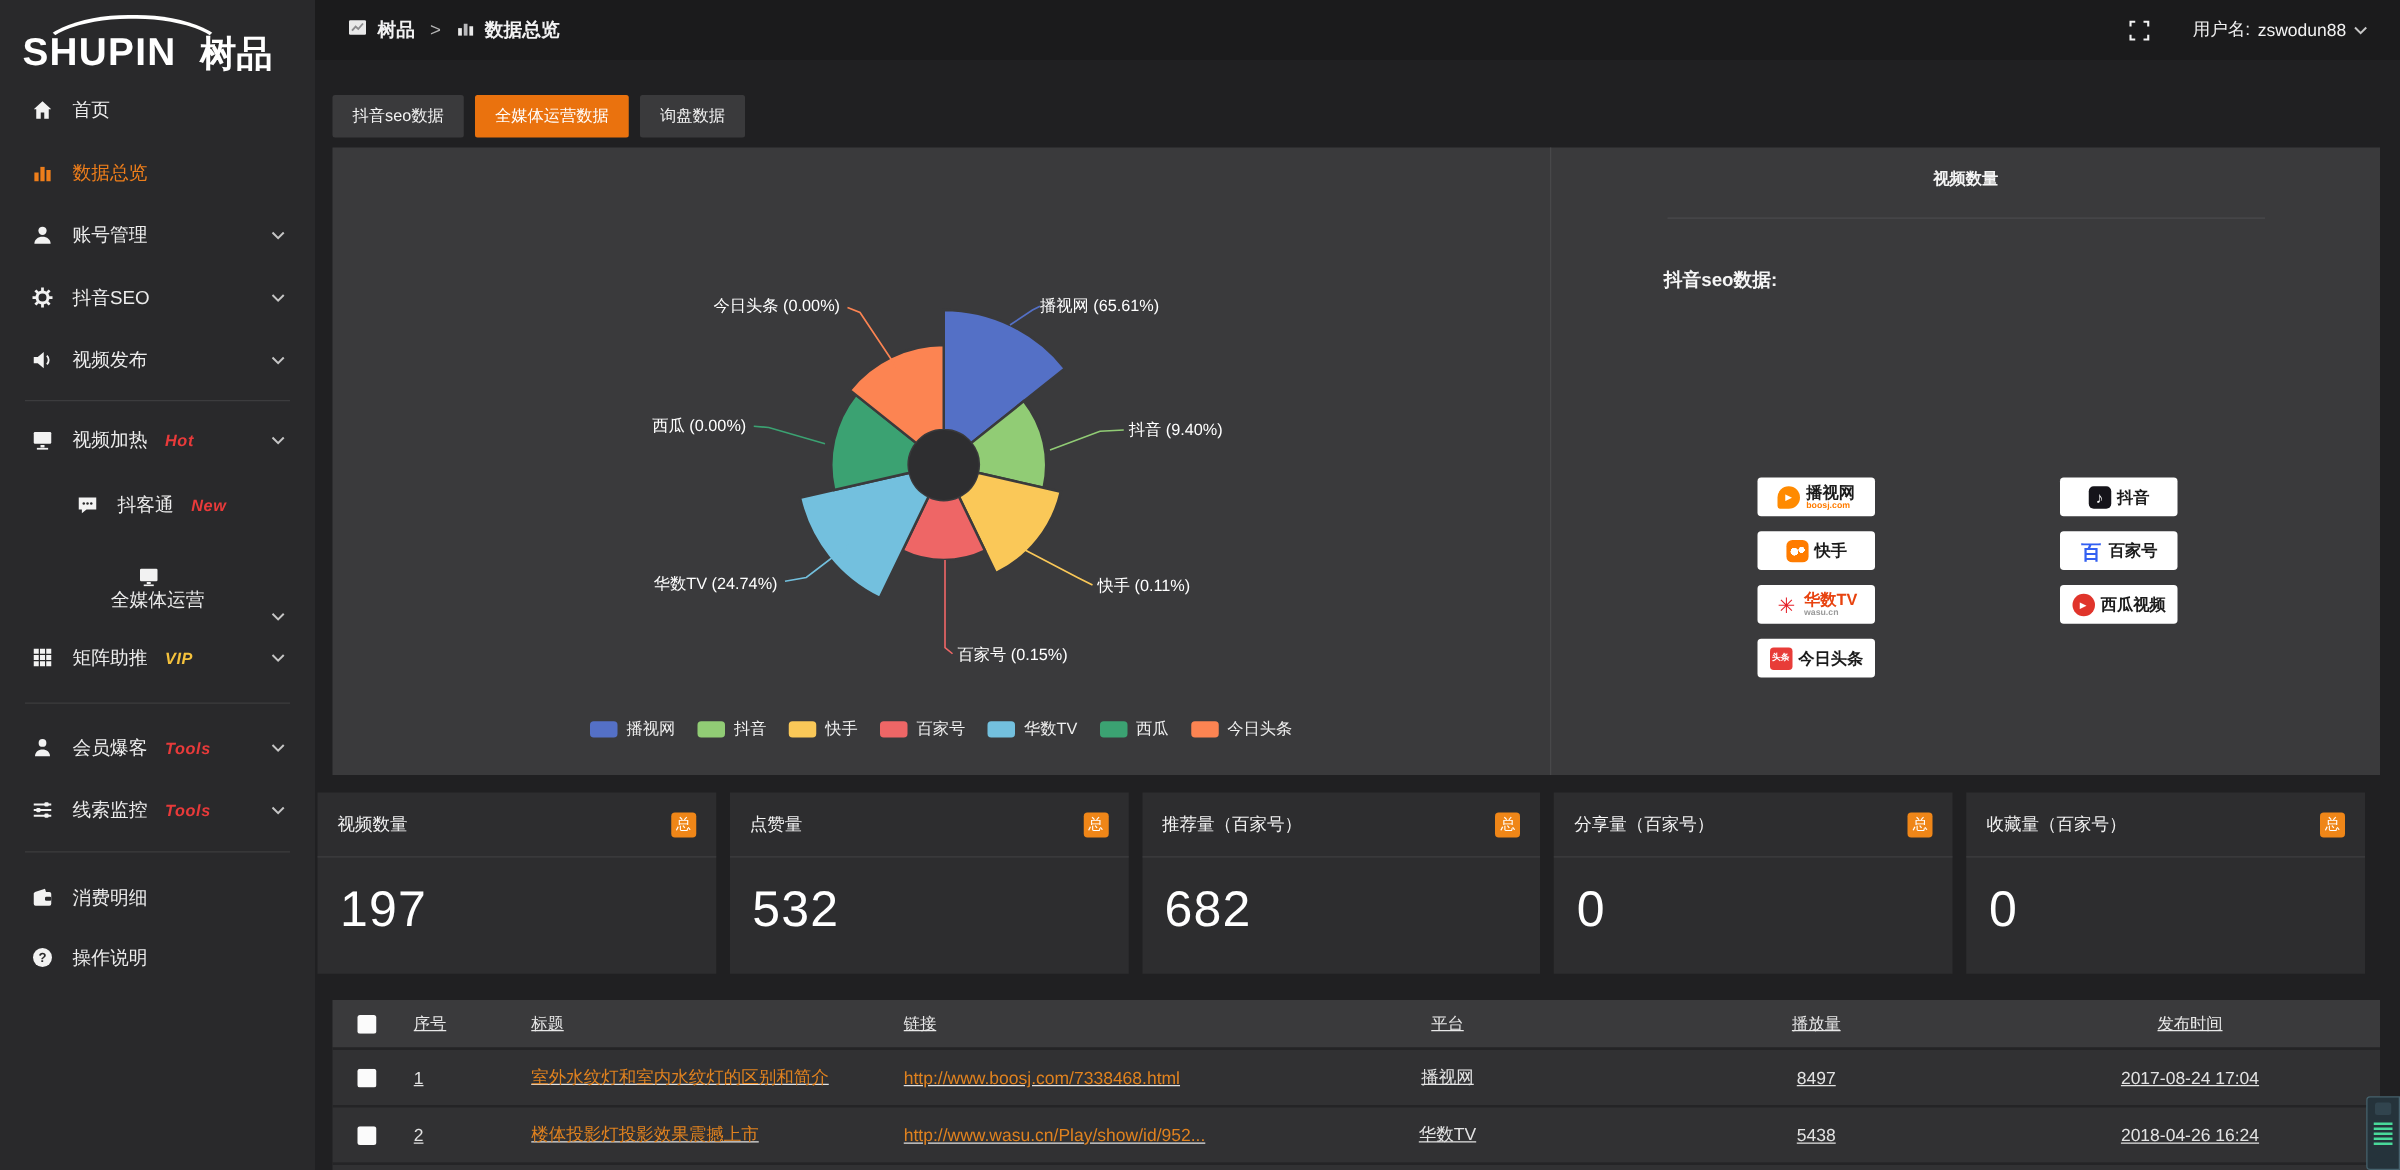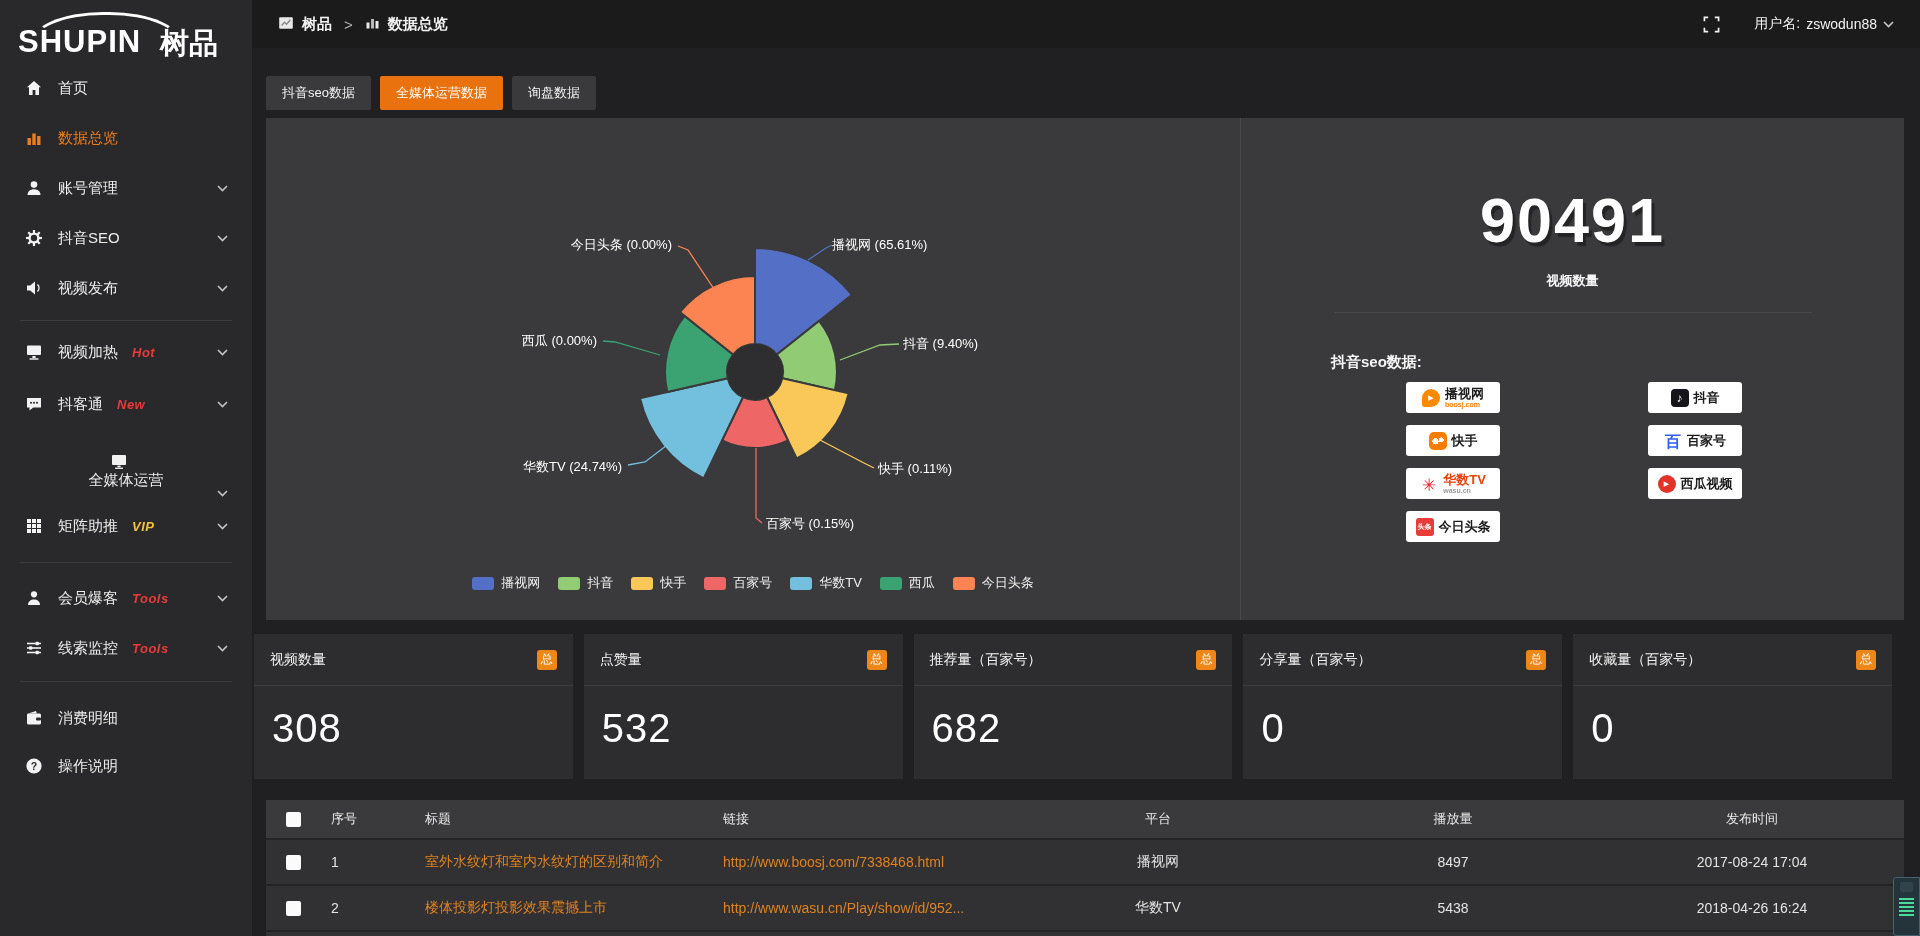--- a/index.html
+++ b/index.html
@@ -73,21 +73,21 @@
   .cards{position:absolute;left:2px;top:586px;width:1638px;display:flex;gap:11px;}
   .card{width:319px;height:145px;background:#2d2d2f;box-sizing:border-box;}
   .card-head{height:51px;display:flex;align-items:center;justify-content:space-between;
              padding:0 16px;border-bottom:1px solid #3e3e40;}
   .card-title{font-size:14px;color:#f2f2f2;}
   .card-badge{width:20px;height:20px;background:#ef8618;color:#fff;font-size:12px;border-radius:3px;
               display:grid;place-items:center;cursor:pointer;}
   .card-value{padding:20px 18px 0;font-size:40px;color:#fff;letter-spacing:1px;}
   
   .table{position:absolute;left:14px;top:752px;width:1638px;}
-  .trow{display:flex;align-items:center;box-sizing:border-box;}
+  .trow{display:flex;align-items:center;box-sizing:border-box;text-decoration:underline;}
   .thead{height:38px;background:#3a3a3c;font-size:13px;color:#e8e8e8;}
   .tbody-row{height:46px;background:#313133;border-top:2px solid #242426;font-size:14px;color:#e3e3e3;}
   .row-stub{height:8px;background:#313133;border-top:2px solid #242426;}
   .tcell{box-sizing:border-box;padding:0 10px;overflow:hidden;white-space:nowrap;text-overflow:ellipsis;}
   .c-check{width:55px;display:flex;justify-content:center;}
   .c-idx{width:94px;}
   .c-title{width:298px;}
   .c-link{width:297px;}
   .c-plat{width:296px;text-align:center;}
   .c-play{width:294px;text-align:center;}
@@ -190,21 +190,21 @@
             </svg>
           </span>
           <span>视频加热</span>
           <span class="badge-txt" style="color:#e83a3a">Hot</span>
           <span class="chev">
             <svg width="11" height="7" viewBox="0 0 11 7">
               <polyline points="1,1 5.5,5.5 10,1" fill="none" stroke="currentColor" stroke-width="1.6"></polyline>
             </svg>
           </span>
         </div>
-        <div class="side-item" style="top: 379px;">
+        <div class="side-item" style="top: 379px; margin-left: 36px;">
           <span class="ic">
             <svg width="18" height="18" viewBox="0 0 18 18">
               <path fill="currentColor" d="M2 3h14v9.5H8.2L4.5 15.5v-3H2z"></path>
               <circle fill="#29292b" cx="6" cy="7.7" r="1"></circle>
               <circle fill="#29292b" cx="9" cy="7.7" r="1"></circle>
               <circle fill="#29292b" cx="12" cy="7.7" r="1"></circle>
             </svg>
           </span>
           <span>抖客通</span>
           <span class="badge-txt" style="color:#e83a3a">New</span>
@@ -412,21 +412,20 @@
           </div>
       <div class="pie-label" style="left: 566px; top: 119px;">播视网 (65.61%)</div>
           <div class="pie-label" style="left: 637px; top: 218px;">抖音 (9.40%)</div>
           <div class="pie-label" style="left: 612px; top: 343px;">快手 (0.11%)</div>
           <div class="pie-label" style="left: 500px; top: 398px;">百家号 (0.15%)</div>
           <div class="pie-label end" style="left: 356px; top: 341px;">华数TV (24.74%)</div>
           <div class="pie-label end" style="left: 331px; top: 215px;">西瓜 (0.00%)</div>
           <div class="pie-label end" style="left: 406px; top: 119px;">今日头条 (0.00%)</div>
         </div>
       <div class="chart-right">
-        <div class="total-num">90491</div>
         <div class="total-label">视频数量</div>
         <div class="right-divider"></div>
         <div class="platforms-label">抖音seo数据:</div>
         <div id="chips">
             <div class="chip c-boosj" style="left: 165px; top: 264px;">
               <span class="ci ci-boosj">▶</span>
               <span class="chip-txt">
                 <b>播视网</b>
                 <i>boosj.com</i>
               </span>
@@ -471,21 +470,21 @@
           </div>
       </div>
     </section>
 
     <section class="cards" id="cards">
         <div class="card">
           <div class="card-head">
             <span class="card-title">视频数量</span>
             <span class="card-badge">总</span>
           </div>
-          <div class="card-value">308</div>
+          <div class="card-value">197</div>
         </div>
         <div class="card">
           <div class="card-head">
             <span class="card-title">点赞量</span>
             <span class="card-badge">总</span>
           </div>
           <div class="card-value">532</div>
         </div>
         <div class="card">
           <div class="card-head">

